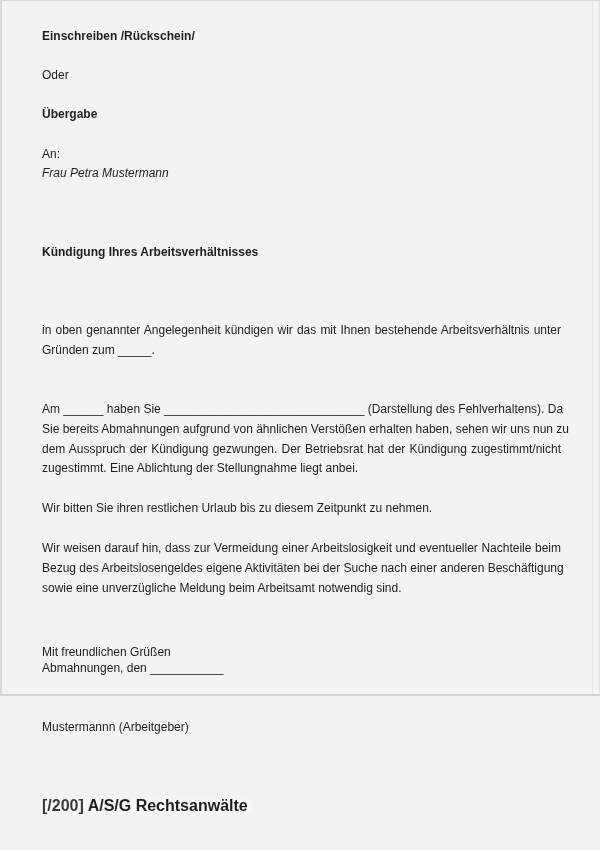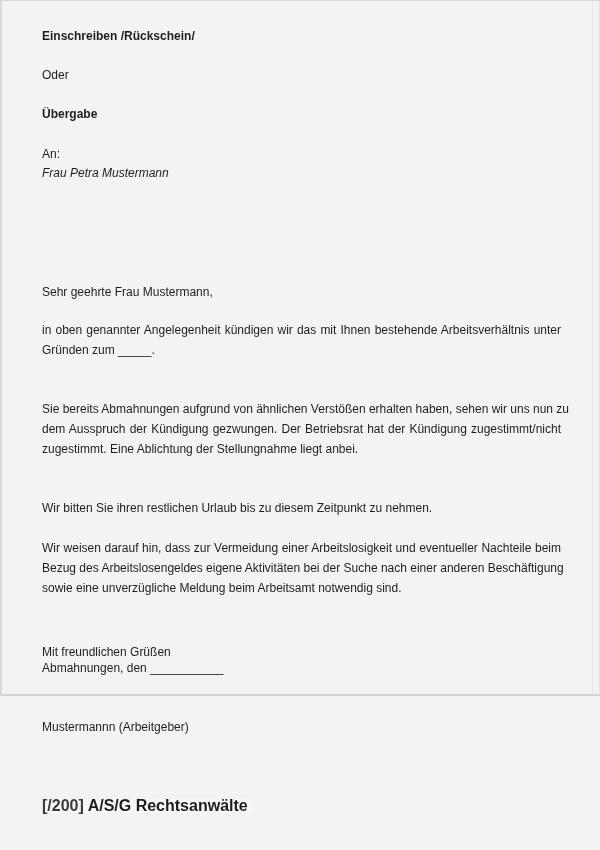--- a/index.html
+++ b/index.html
@@ -79,29 +79,30 @@
 
 <div class="page">
 
   <div class="line bold" style="top:28px;">Einschreiben /Rückschein/</div>
   <div class="line" style="top:67px;">Oder</div>
   <div class="line bold" style="top:106px;">Übergabe</div>
 
   <div class="line" style="top:146px;">An:</div>
   <div class="line" style="top:165px;font-style:italic;">Frau Petra Mustermann</div>
 
+  <div class="line bold" style="top:244px;">Kündigung Ihres Arbeitsverhältnisses</div>
 
-  <div class="line" style="top:284px;">Sehr geehrte Frau Mustermann,</div>
 
   <div class="para" style="top:320px;">
     <span class="row">in oben genannter Angelegenheit kündigen wir das mit Ihnen bestehende Arbeitsverhältnis unter</span>
     <span class="row last">Gründen zum _____.</span>
   </div>
 
   <div class="para" style="top:399px;">
+    <span class="row">Am ______ haben Sie ______________________________ (Darstellung des Fehlverhaltens). Da</span>
     <span class="row">Sie bereits Abmahnungen aufgrund von ähnlichen Verstößen erhalten haben, sehen wir uns nun zu</span>
     <span class="row">dem Ausspruch der Kündigung gezwungen. Der Betriebsrat hat der Kündigung zugestimmt/nicht</span>
     <span class="row last">zugestimmt. Eine Ablichtung der Stellungnahme liegt anbei.</span>
   </div>
 
   <div class="para" style="top:498px;">
     <span class="row last">Wir bitten Sie ihren restlichen Urlaub bis zu diesem Zeitpunkt zu nehmen.</span>
   </div>
 
   <div class="para" style="top:538px;">

